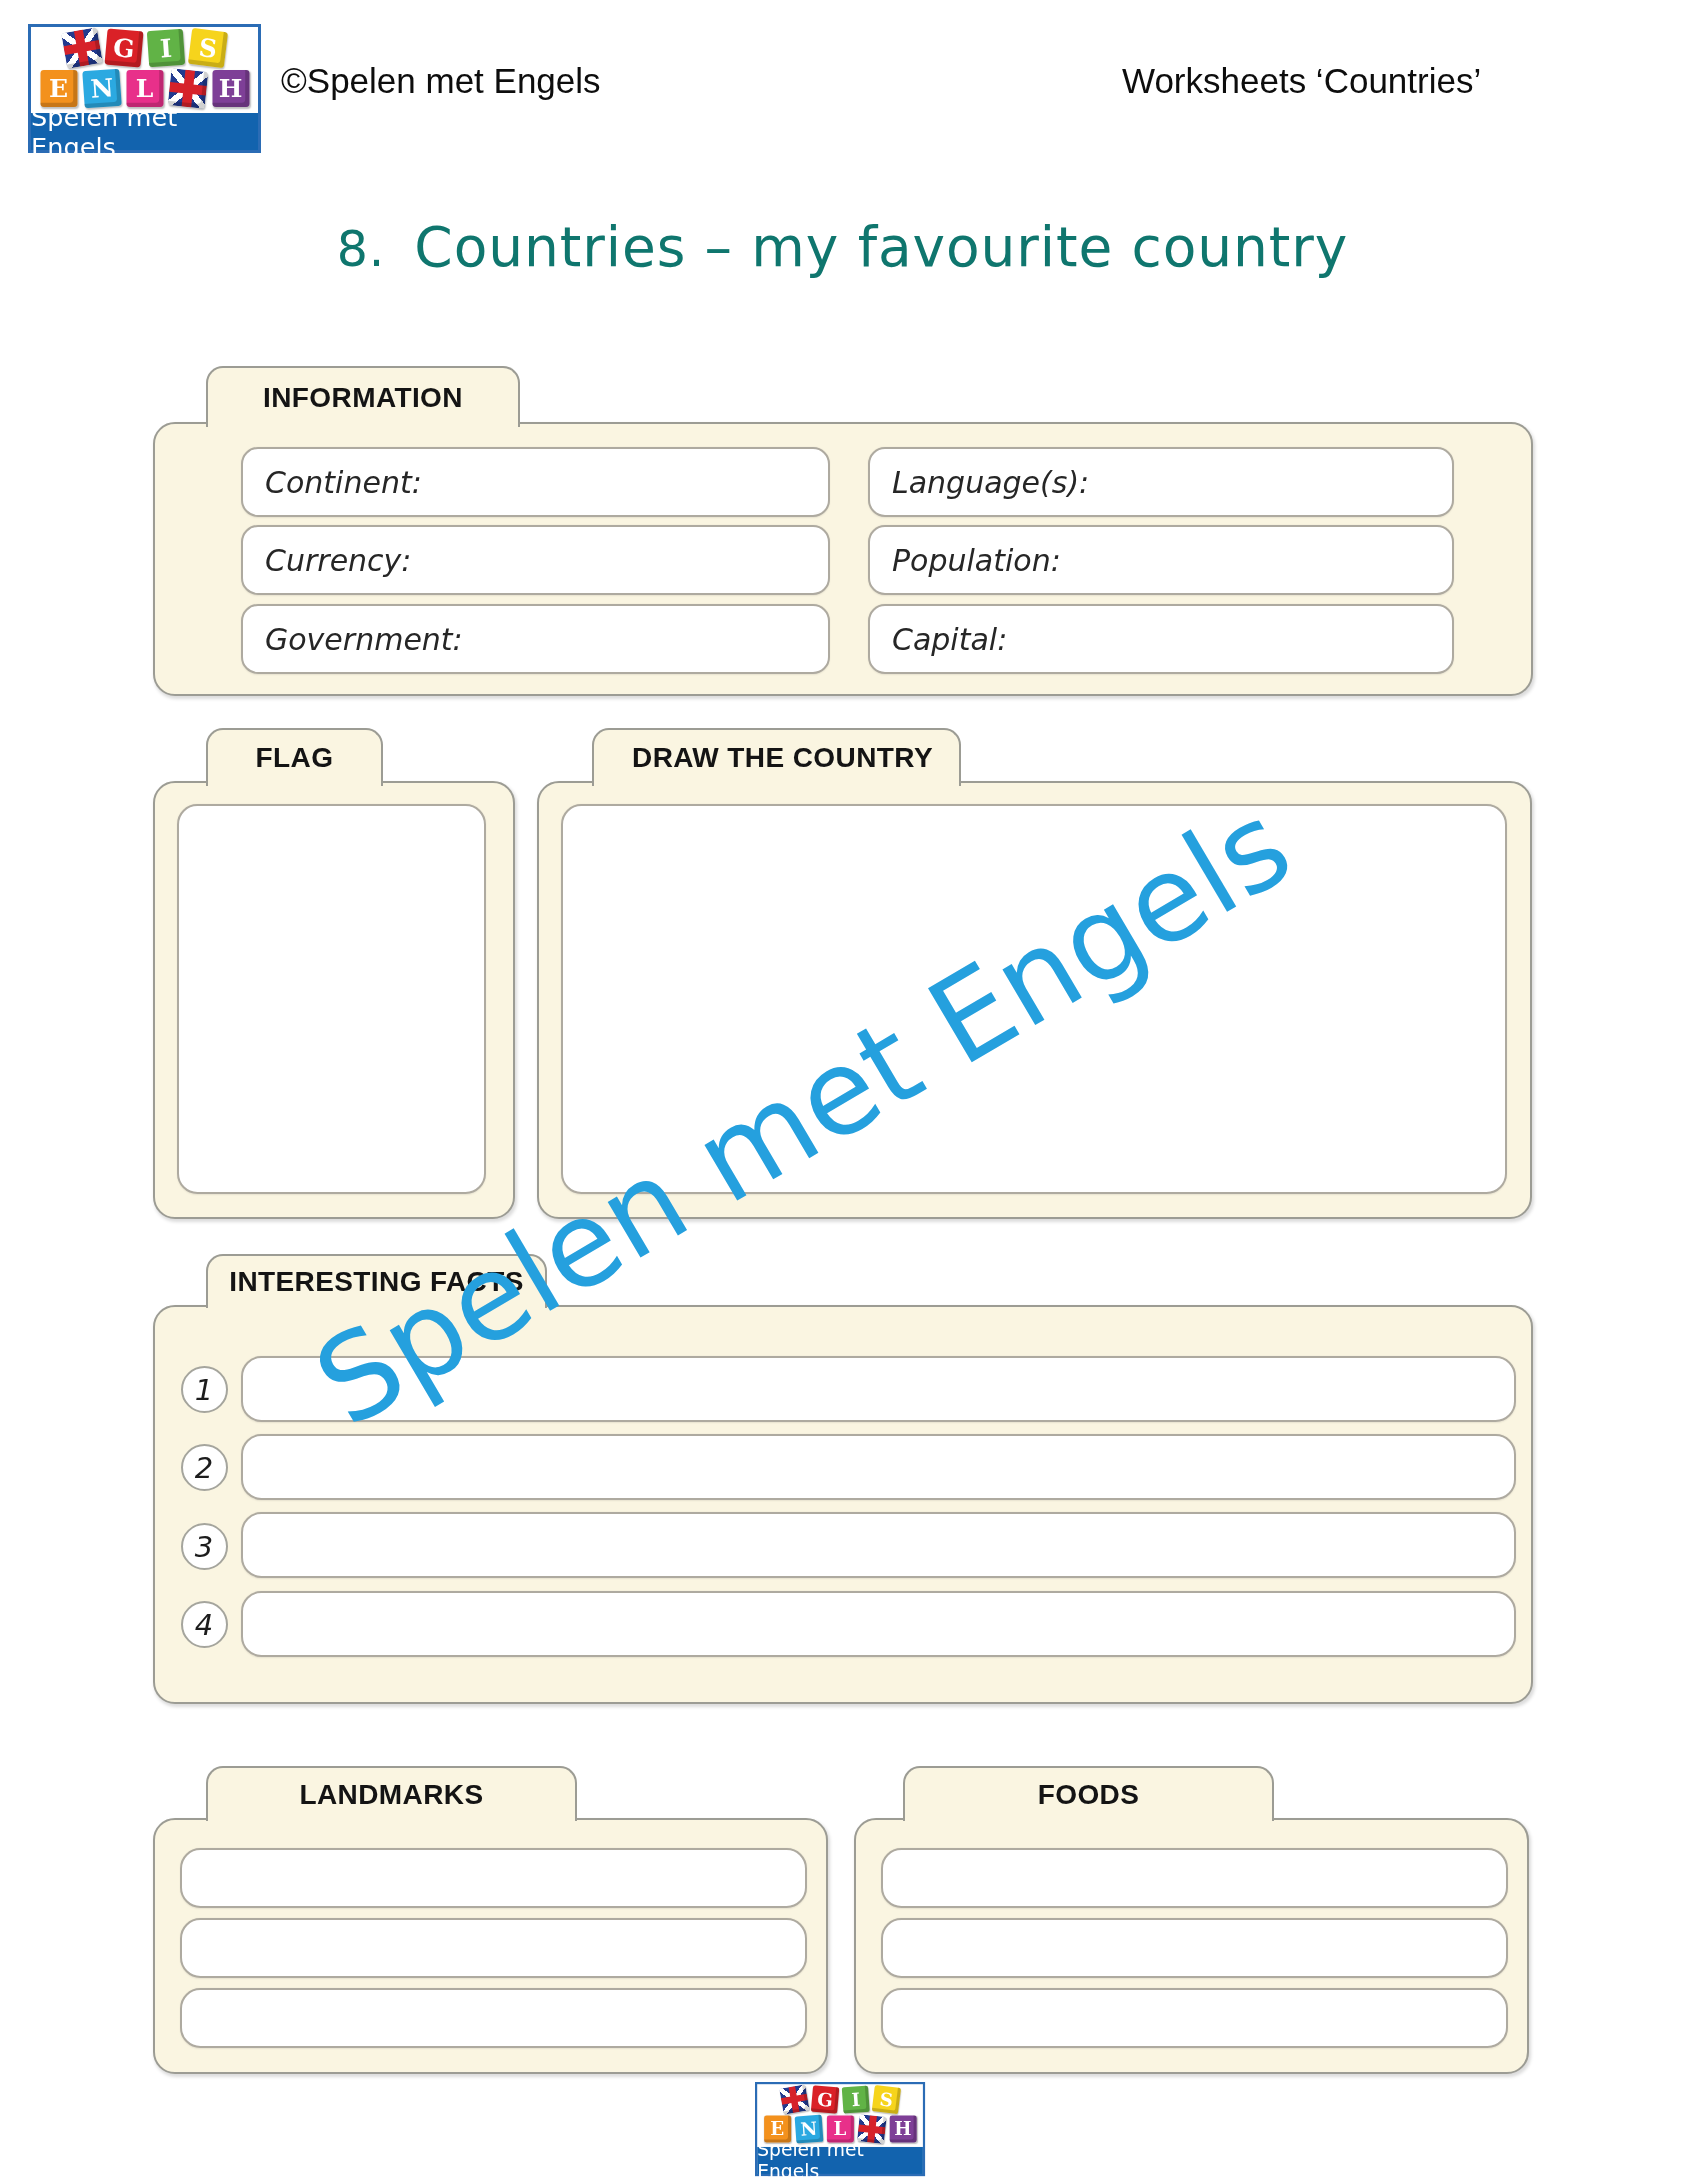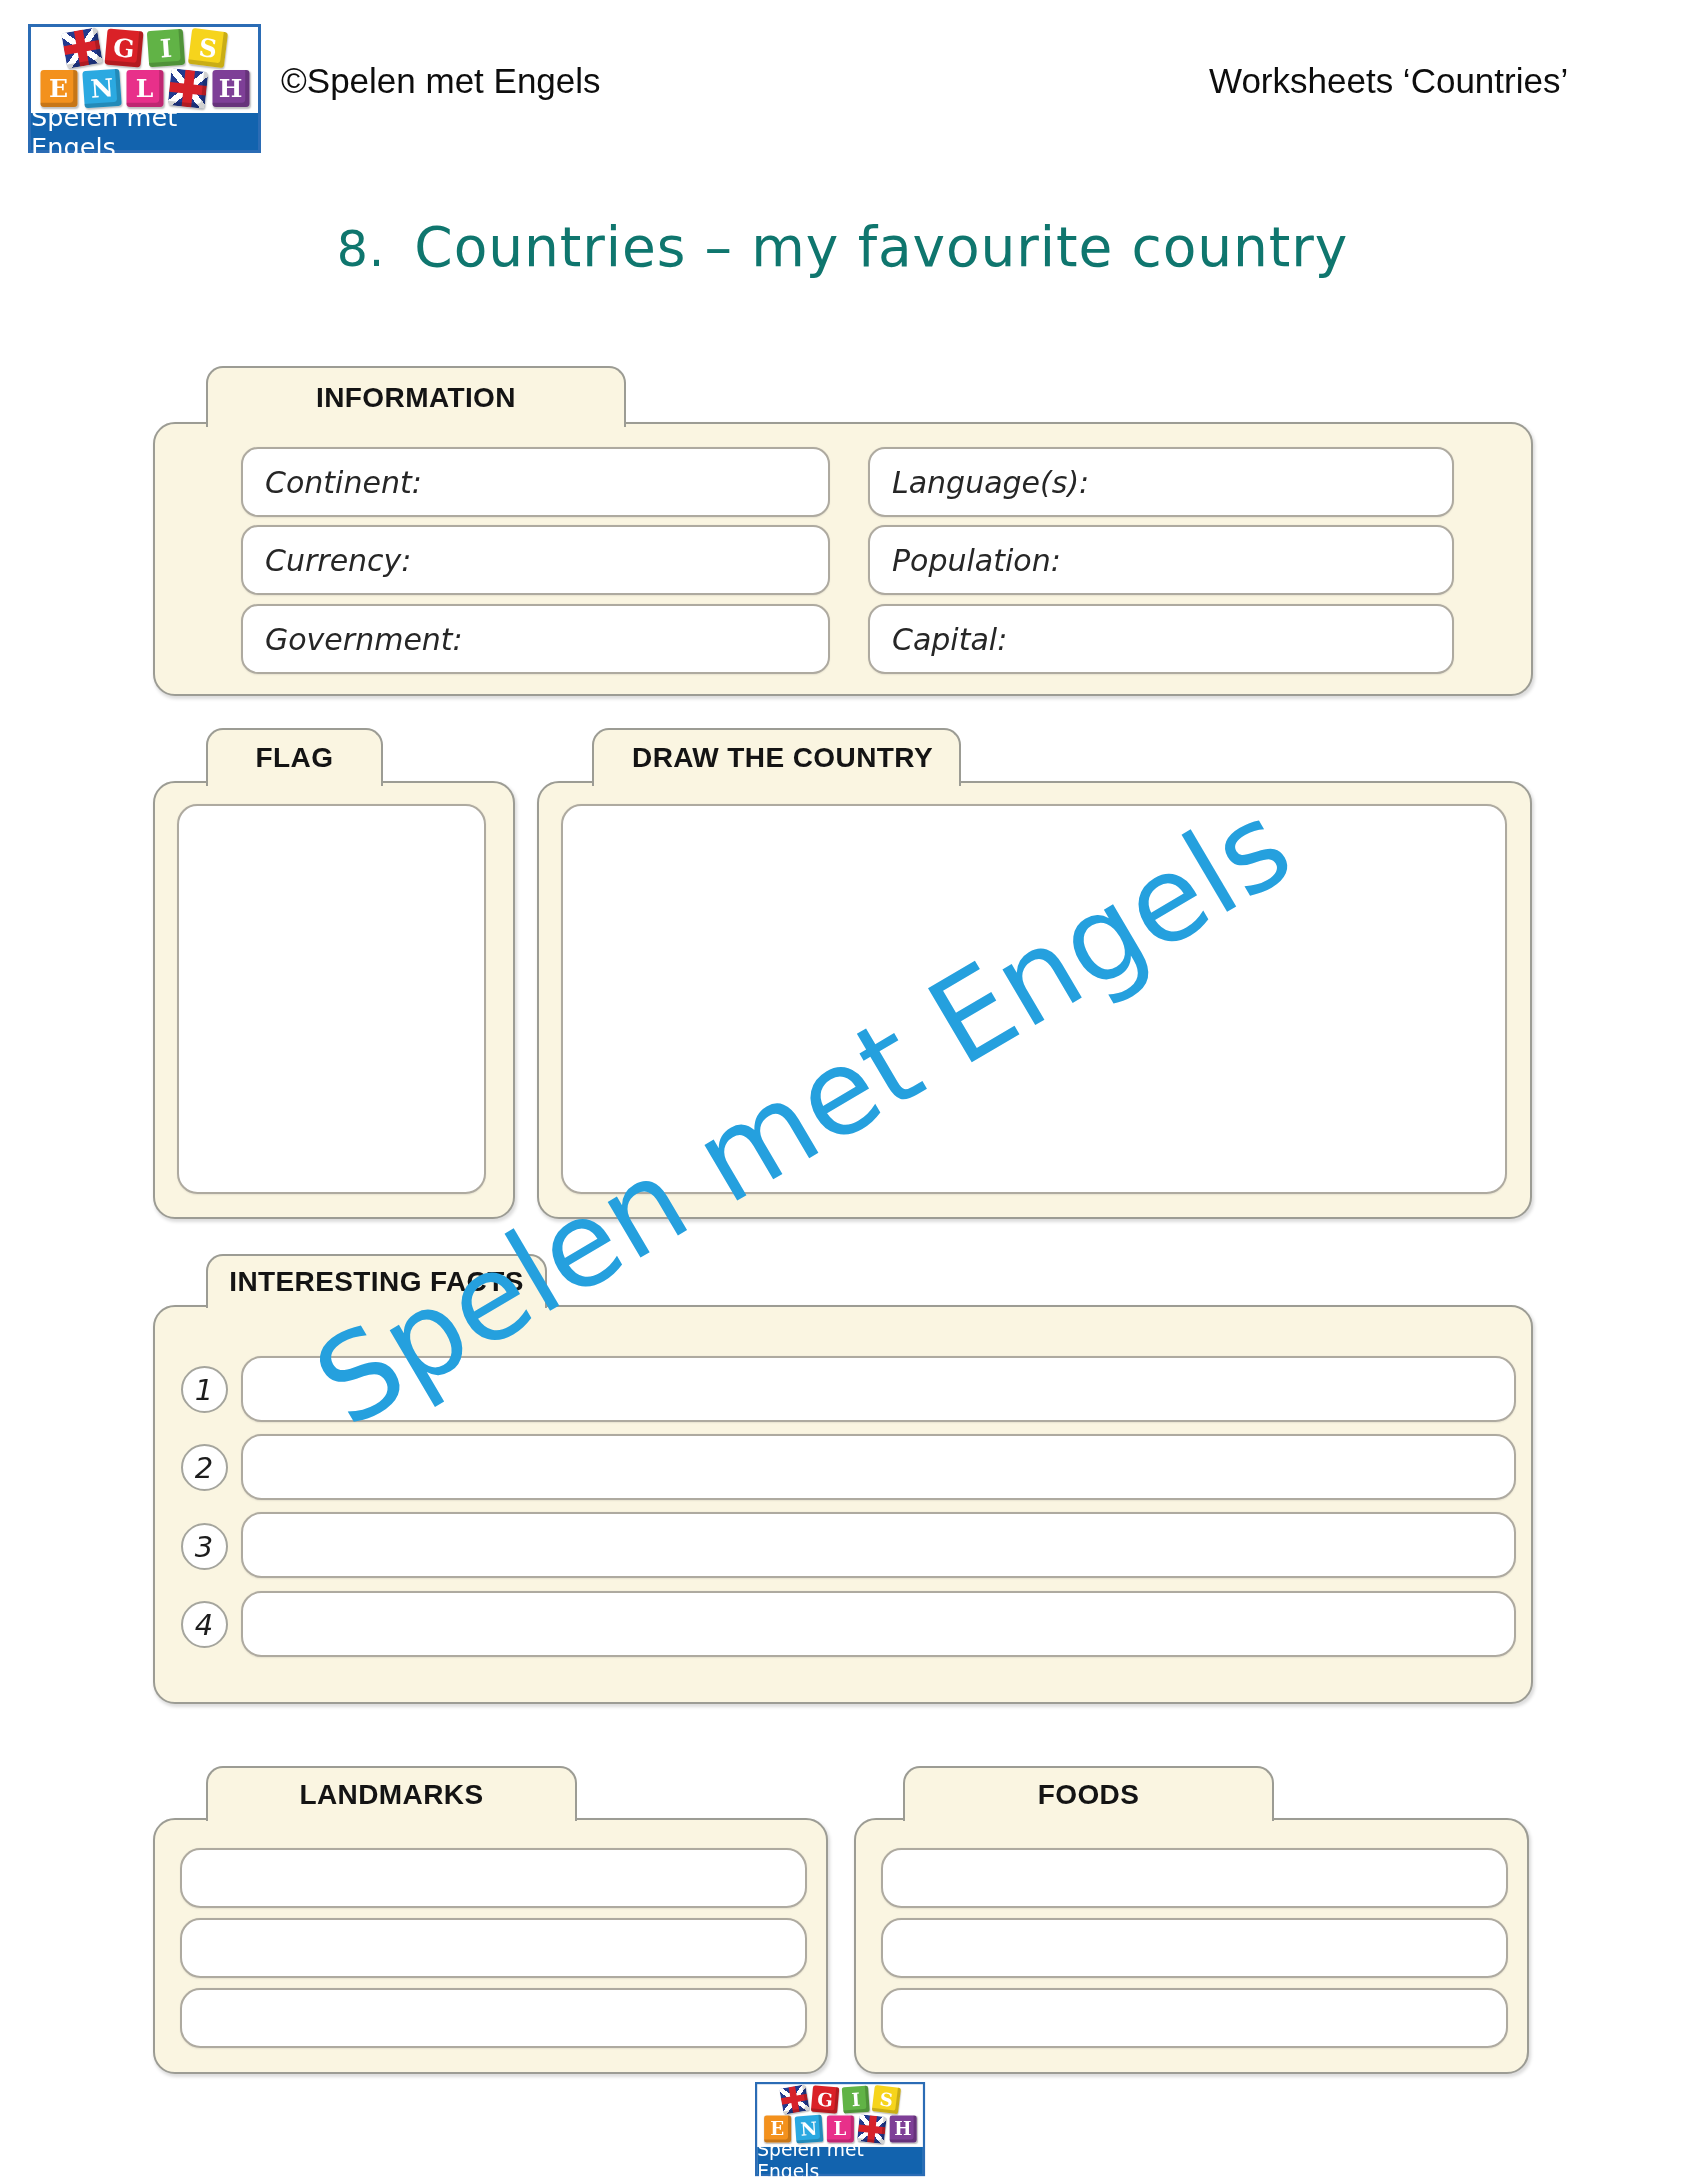--- a/index.html
+++ b/index.html
@@ -44,21 +44,21 @@
   }
   .logo-band{
     height:37px;background:#1263ae;color:#ffffff;display:flex;align-items:center;
     justify-content:center;font-size:25.6px;font-family:"DejaVu Sans",sans-serif;
   }
   .logo-footer{left:755px;top:2082px;transform:scale(0.73);transform-origin:top left;}
   .logo-header{left:28px;top:24px;}
   
   .hdr-text{position:absolute;font-size:35px;color:#0d0d0d;font-family:"Liberation Sans",sans-serif;}
   .copyright{left:281px;top:61px;text-align:right;}
-  .worksheet{left:1209px;top:61px;}
+  .worksheet{left:1122px;top:61px;}
   
   .title{
     position:absolute;left:0;top:215px;width:100%;text-align:center;
     font-size:55px;color:#0f766e;font-family:"DejaVu Sans",sans-serif;letter-spacing:0.9px;
   }
   .title-num{margin-right:29px;font-size:49px;}
   
   .tab{
     position:absolute;box-sizing:border-box;background:var(--cream);
     border:2.6px solid var(--pb);border-bottom:none;border-radius:17px 17px 0 0;z-index:2;
@@ -120,21 +120,21 @@
     </div>
     <div class="logo-band">Spelen met Engels</div>
   </div>
   <div class="hdr-text copyright">©Spelen met Engels</div>
   <div class="hdr-text worksheet">Worksheets ‘Countries’</div>
 
   <div class="title">
     <span class="title-num">8.</span><span class="title-text">Countries – my favourite country</span>
   </div>
 
-  <div class="tab" style="left:206px;top:366px;width:420px;height:61px;">
+  <div class="tab" style="left:206px;top:366px;width:314px;height:61px;">
     <span>INFORMATION</span>
   </div>
   <div class="panel" id="info-panel" style="left:153px;top:422px;width:1380px;height:274px;">
       <div class="fieldbox" style="left: 86px; top: 23px; width: 589px; height: 70px;">Continent:</div>
       <div class="fieldbox" style="left: 86px; top: 180px; width: 589px; height: 70px;">Government:</div>
       <div class="fieldbox" style="left: 86px; top: 101px; width: 589px; height: 70px;">Currency:</div>
       <div class="fieldbox" style="left: 713px; top: 23px; width: 586px; height: 70px;">Language(s):</div>
       <div class="fieldbox" style="left: 713px; top: 101px; width: 586px; height: 70px;">Population:</div>
       <div class="fieldbox" style="left: 713px; top: 180px; width: 586px; height: 70px;">Capital:</div>
     </div>

